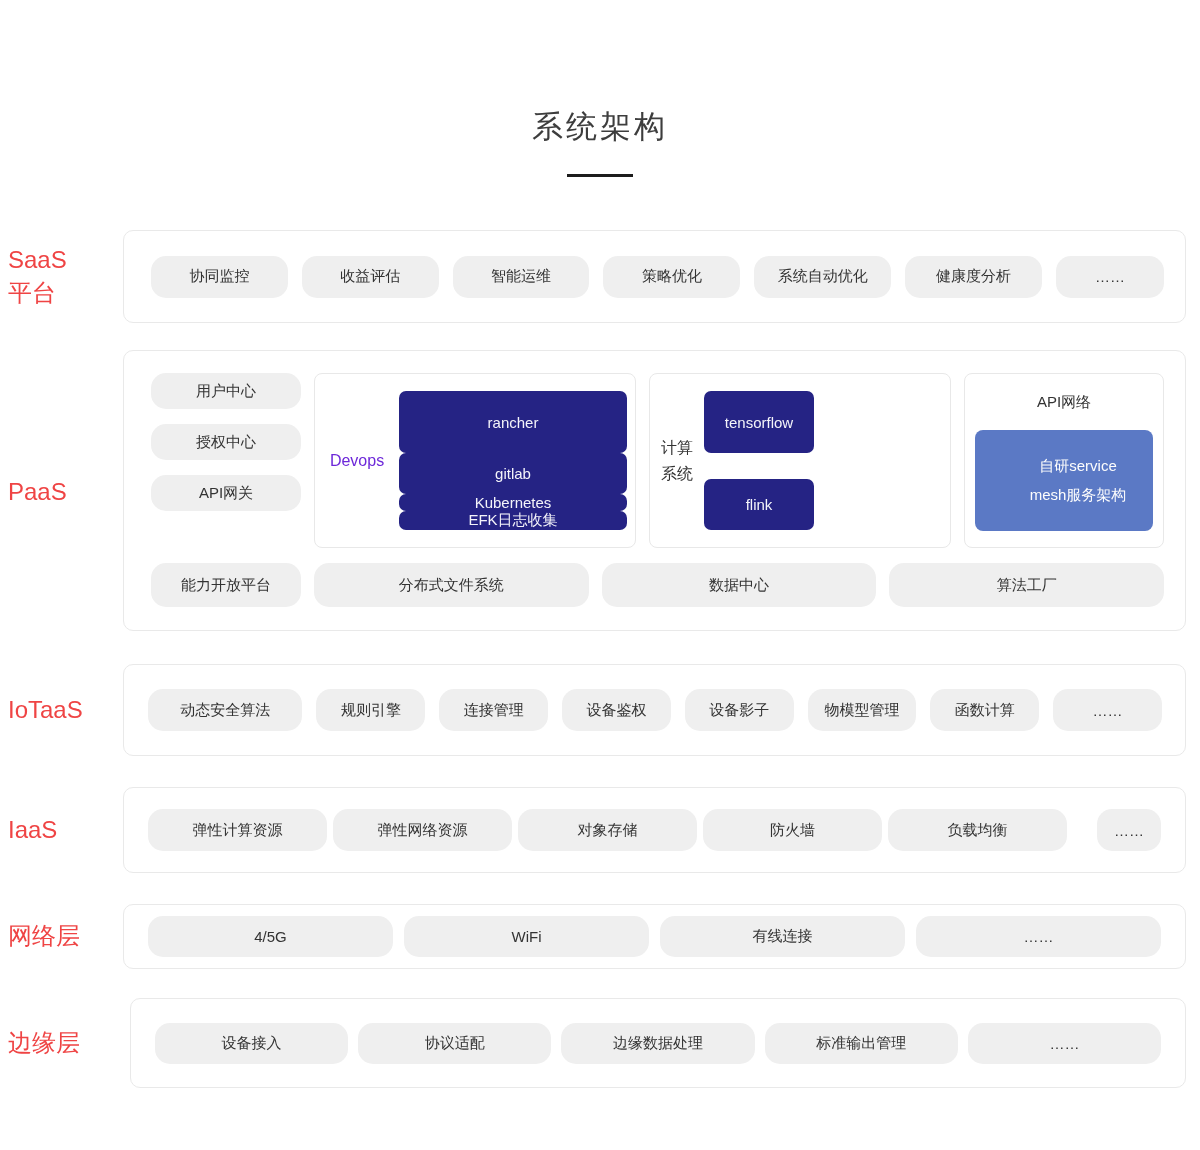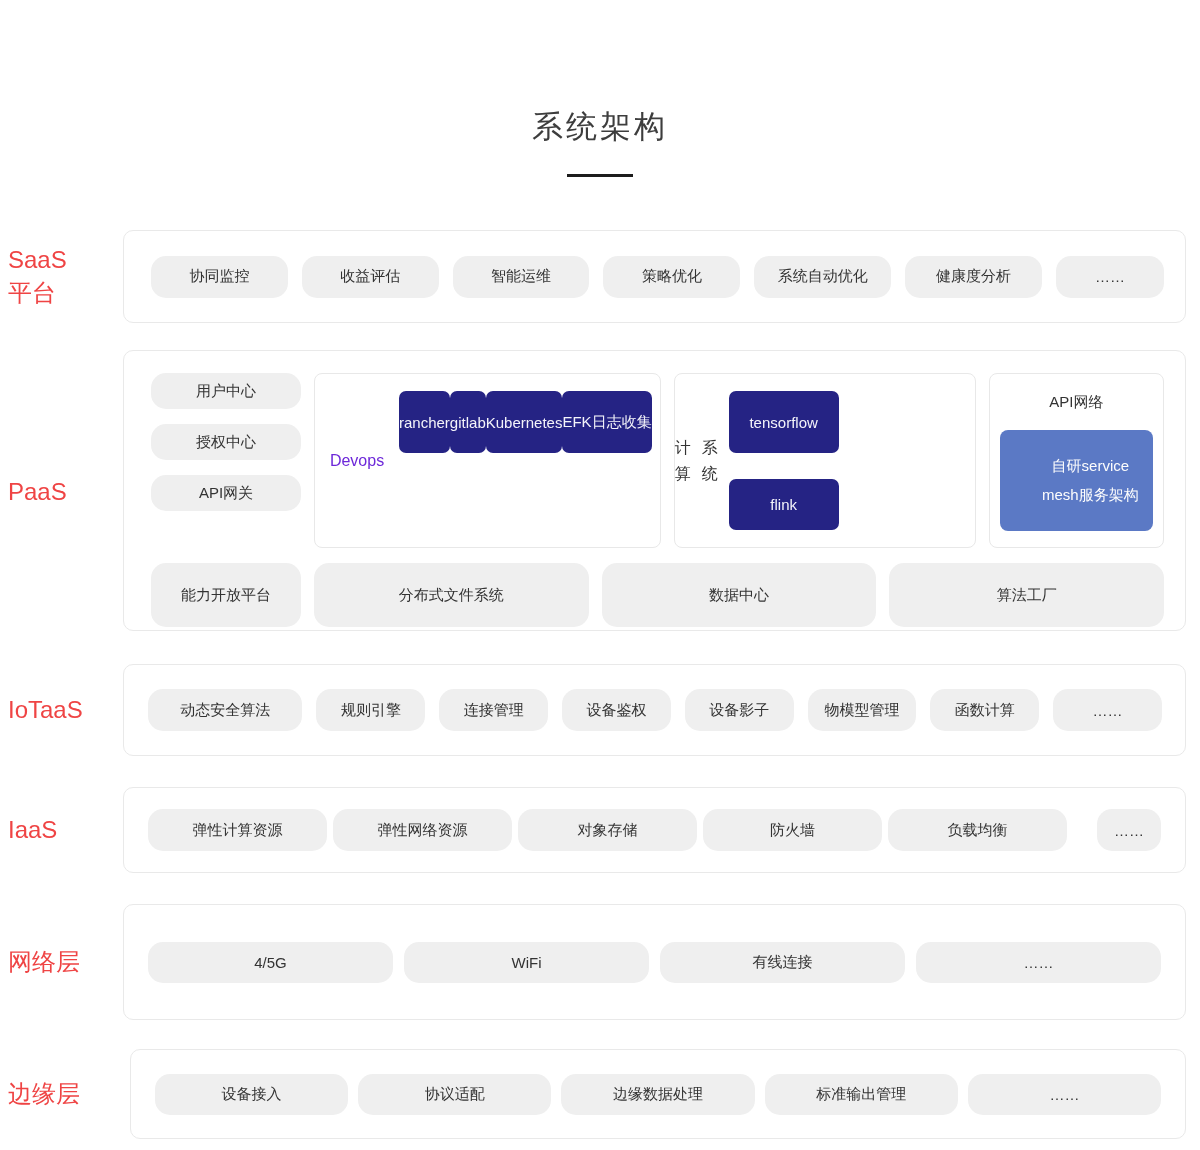--- a/index.html
+++ b/index.html
@@ -75,62 +75,62 @@
   .paas-top { display:flex; gap:13px; height:175px; }
   .paas-left { flex:0 0 150px; display:flex; flex-direction:column; gap:15px; }
   .paas-left .tile { height:36px; }
   .subpanel { border:1px solid #e8e8e8; border-radius:8px; background:#fff; }
 
   .devops { flex:0 0 322px; display:flex; }
   .devops-label { flex:0 0 84px; display:flex; align-items:center; justify-content:center; font-size:16px; color:#6d28d9; }
   .devops-grid {
     flex:1;
     display:grid;
-    grid-template-columns:1fr 1fr 1fr 1fr;
+    grid-template-columns:1fr;
     grid-template-rows:62px 1fr;
     padding:17px 8px 17px 0;
   }
 
   .compute { flex:0 0 302px; display:flex; }
-  .compute-label { flex:0 0 54px; display:flex; flex-direction:row; align-items:center; justify-content:center; font-size:16px; color:#333; line-height:1.6; }
+  .compute-label { flex:0 0 54px; display:flex; flex-direction:column; align-items:center; justify-content:center; font-size:16px; color:#333; line-height:1.6; }
   .compute-mid { flex:0 0 110px; display:flex; flex-direction:column; gap:26px; padding:17px 0; }
   .compute-mid .tile-blue:first-child { height:62px; }
   .compute-mid .tile-blue:last-child { flex:1; }
   .compute-tall { flex:1; margin:17px 8px 17px 12px; }
   .compute-tall .tile-blue { width:100%; height:100%; }
 
   .api { flex:1; display:flex; flex-direction:column; }
   .api-title { height:56px; display:flex; align-items:center; justify-content:center; font-size:15px; color:#333; }
   .api-blue {
     flex:1; margin:0 10px 16px;
     background:var(--light-blue);
     border-radius:8px;
     color:#fdfdfd;
     display:flex; flex-direction:column; align-items:center; justify-content:center;
     font-size:15px; line-height:1.9;padding-left:28px;
   }
 
   .paas-bottom { display:flex; gap:13px; margin-top:15px; }
-  .paas-bottom .tile { height:64px; flex:1; }
+  .paas-bottom .tile { height:44px; flex:1; }
   .paas-bottom .tile.fixed { flex:0 0 150px; }
 
   
   .iot-panel { height:92px; display:flex; align-items:center; gap:14px; padding:0 23px 0 24px; }
   .row.iot { margin-bottom:31px; }
   .iot-panel .tile { flex:1; height:42px; }
   .iot-panel .tile.wide { flex:1.42; }
 
   
   .iaas-panel { height:86px; display:flex; align-items:center; gap:6px; padding:0 24px; }
   .row.iaas { margin-bottom:31px; }
   .iaas-panel .tile { flex:1; height:42px; }
   .iaas-panel .tile.ellipsis { flex:0 0 64px; margin-left:24px; }
 
   
-  .net-panel { height:116px; display:flex; align-items:center; gap:11px; padding:0 24px; }
+  .net-panel { height:65px; display:flex; align-items:center; gap:11px; padding:0 24px; }
   .row.net { margin-bottom:29px; }
   .net-panel .tile { flex:1; height:41px; }
 
   
   .edge-panel { height:90px; display:flex; align-items:center; gap:10px; padding:0 24px; }
   .row.edge { margin-bottom:0;gap:7px; }
   .edge-panel .tile { flex:1; height:41px; }
 </style>
 </head>
 <body>

